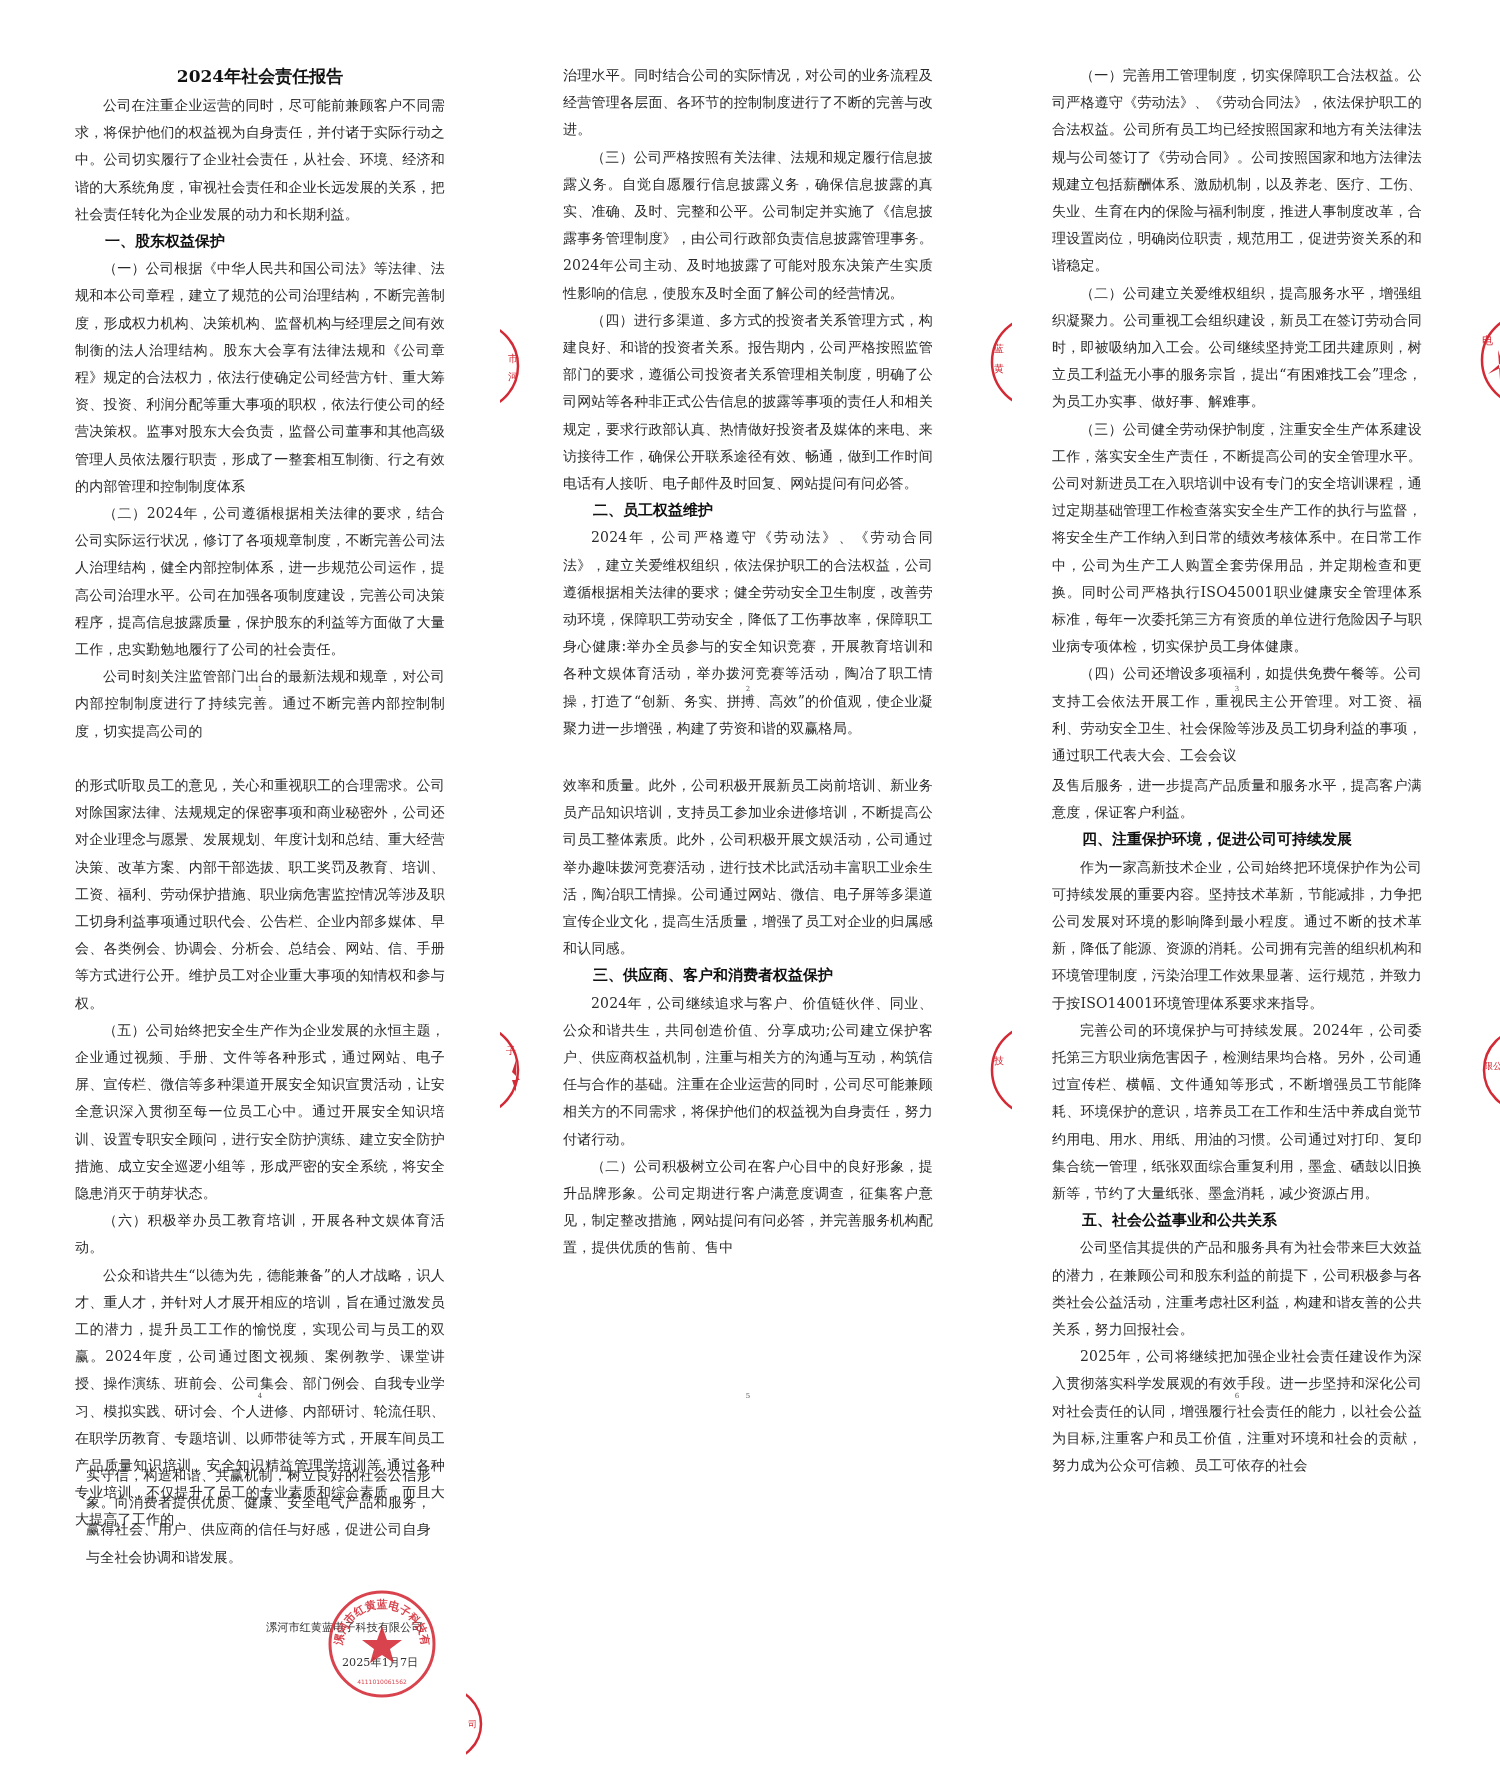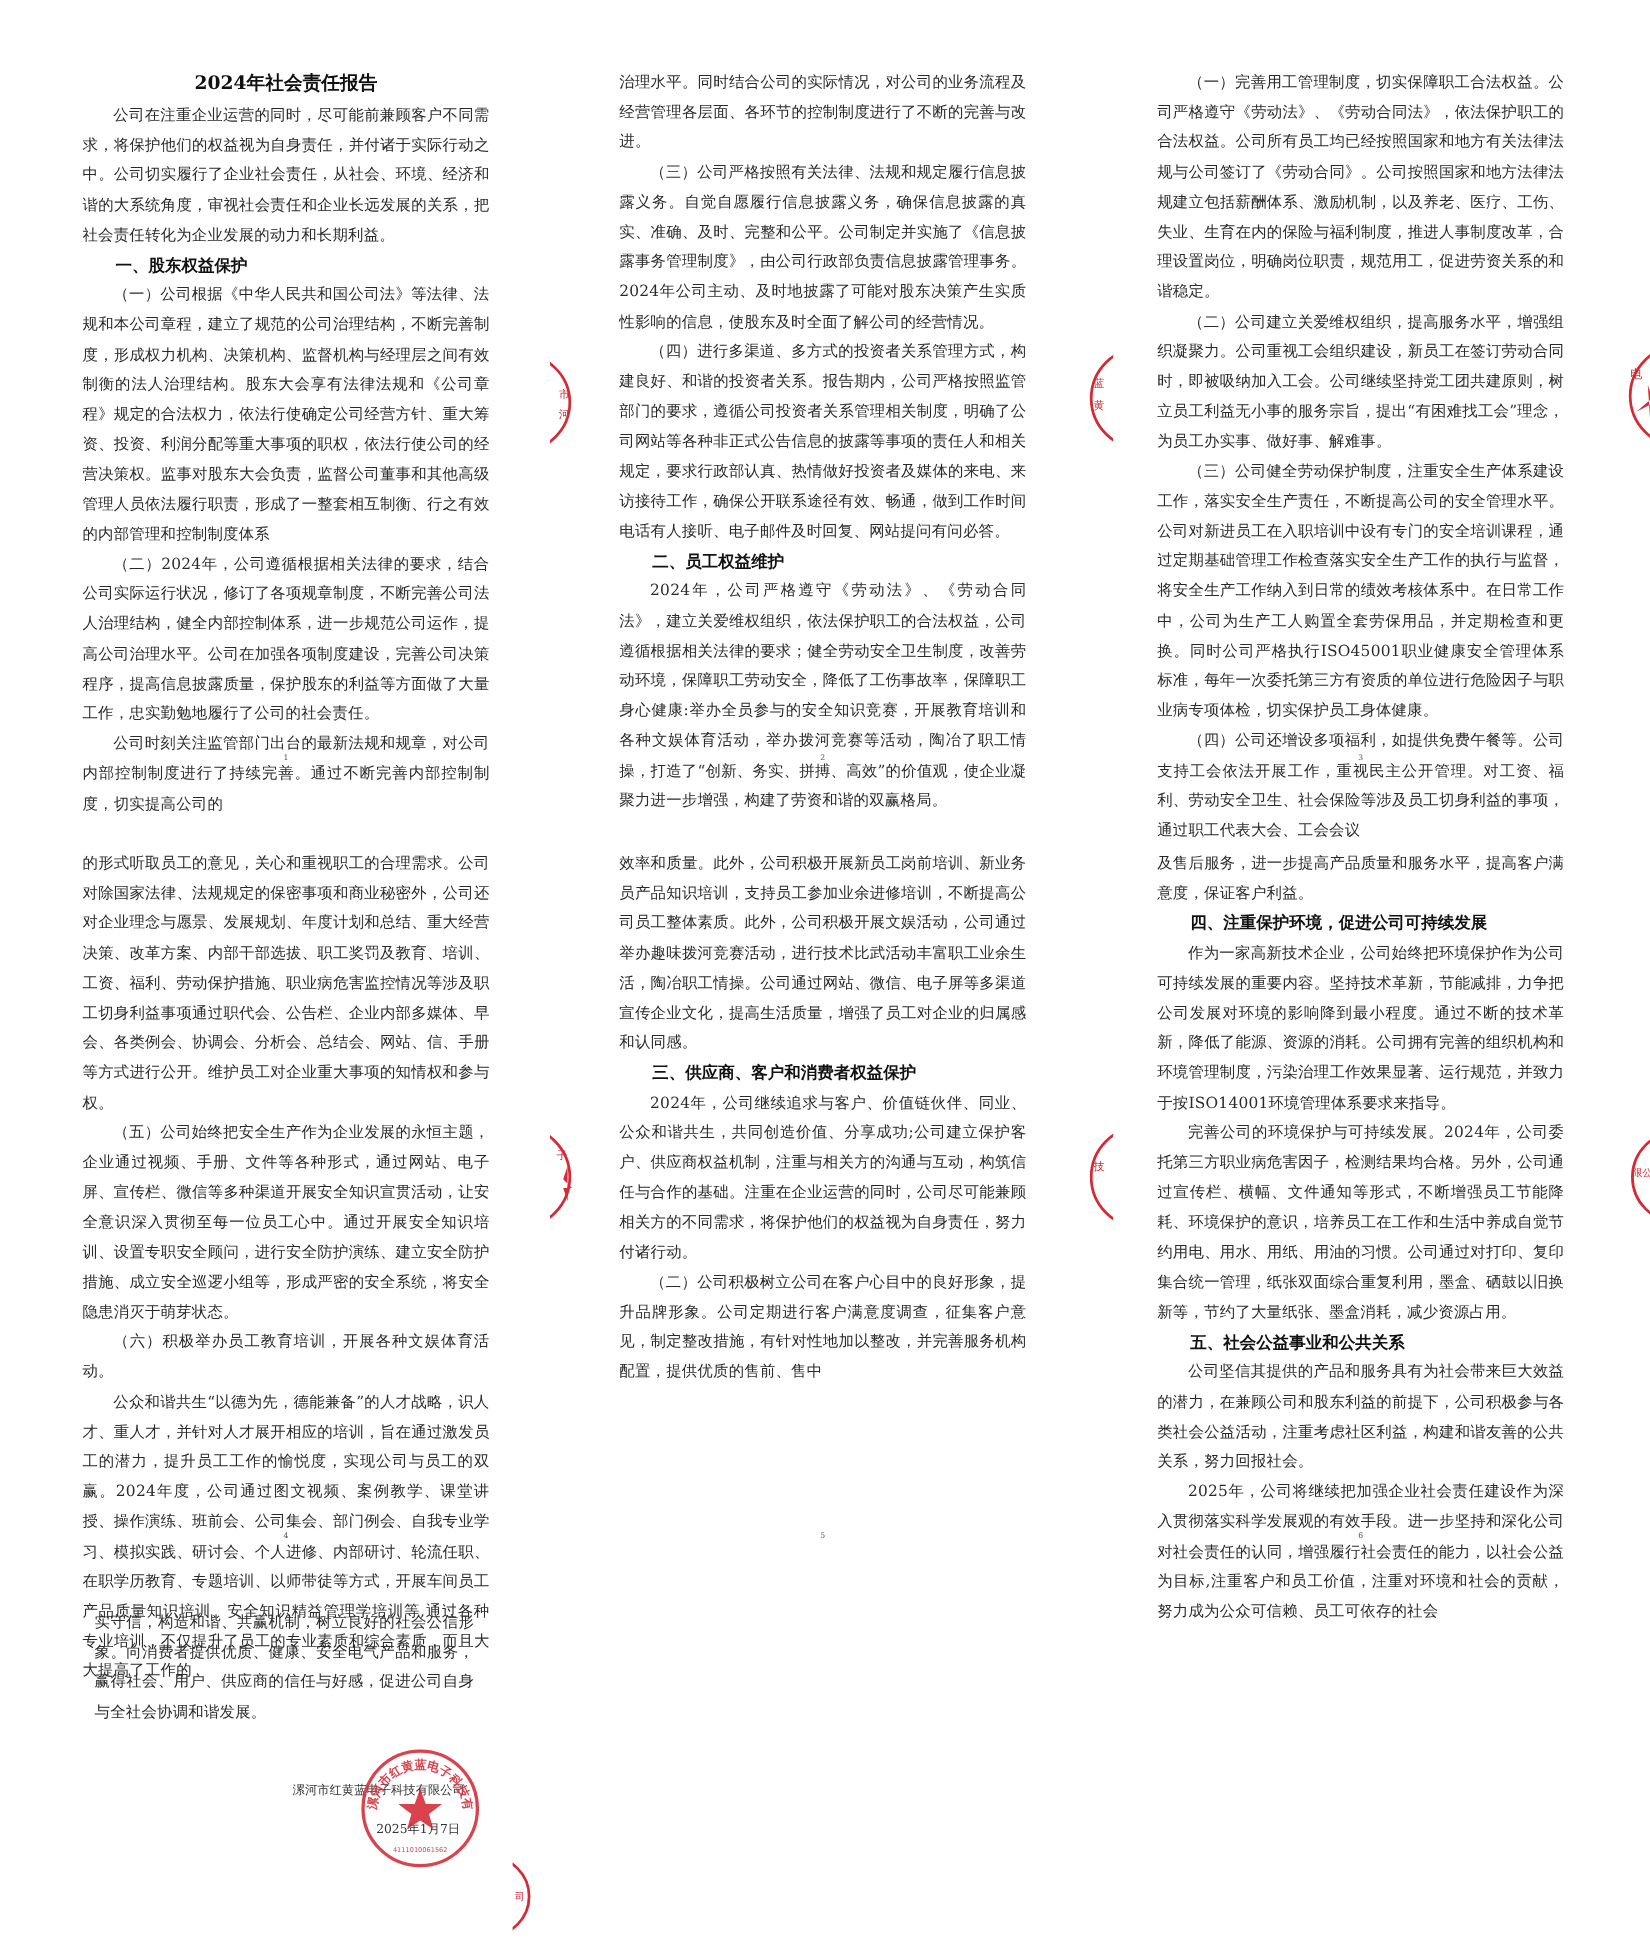--- a/index.html
+++ b/index.html
@@ -60,21 +60,21 @@
       <p class="para">公众和谐共生“以德为先，德能兼备”的人才战略，识人才、重人才，并针对人才展开相应的培训，旨在通过激发员工的潜力，提升员工工作的愉悦度，实现公司与员工的双赢。2024年度，公司通过图文视频、案例教学、课堂讲授、操作演练、班前会、公司集会、部门例会、自我专业学习、模拟实践、研讨会、个人进修、内部研讨、轮流任职、在职学历教育、专题培训、以师带徒等方式，开展车间员工产品质量知识培训、安全知识精益管理学培训等,通过各种专业培训，不仅提升了员工的专业素质和综合素质，而且大大提高了工作的</p>
     </div>
 </div>
 <div class="pnum" style="left:75px; top:1392px;">4</div>
 
 <div class="page" style="left:563px; top:772px;">
   <div>
       <p class="para noindent">效率和质量。此外，公司积极开展新员工岗前培训、新业务员产品知识培训，支持员工参加业余进修培训，不断提高公司员工整体素质。此外，公司积极开展文娱活动，公司通过举办趣味拨河竞赛活动，进行技术比武活动丰富职工业余生活，陶冶职工情操。公司通过网站、微信、电子屏等多渠道宣传企业文化，提高生活质量，增强了员工对企业的归属感和认同感。</p>
       <p class="heading">三、供应商、客户和消费者权益保护</p>
       <p class="para">2024年，公司继续追求与客户、价值链伙伴、同业、公众和谐共生，共同创造价值、分享成功;公司建立保护客户、供应商权益机制，注重与相关方的沟通与互动，构筑信任与合作的基础。注重在企业运营的同时，公司尽可能兼顾相关方的不同需求，将保护他们的权益视为自身责任，努力付诸行动。</p>
-      <p class="para">（二）公司积极树立公司在客户心目中的良好形象，提升品牌形象。公司定期进行客户满意度调查，征集客户意见，制定整改措施，有针对性地加以整改，并完善服务机构配置，提供优质的售前、售中</p>
+      <p class="para">（二）公司积极树立公司在客户心目中的良好形象，提升品牌形象。公司定期进行客户满意度调查，征集客户意见，制定整改措施，网站提问有问必答，并完善服务机构配置，提供优质的售前、售中</p>
     </div>
 </div>
 <div class="pnum" style="left:563px; top:1392px;">5</div>
 
 <div class="page" style="left:1052px; top:772px;">
   <div>
       <p class="para noindent">及售后服务，进一步提高产品质量和服务水平，提高客户满意度，保证客户利益。</p>
       <p class="heading">四、注重保护环境，促进公司可持续发展</p>
       <p class="para">作为一家高新技术企业，公司始终把环境保护作为公司可持续发展的重要内容。坚持技术革新，节能减排，力争把公司发展对环境的影响降到最小程度。通过不断的技术革新，降低了能源、资源的消耗。公司拥有完善的组织机构和环境管理制度，污染治理工作效果显著、运行规范，并致力于按ISO14001环境管理体系要求来指导。</p>
       <p class="para">完善公司的环境保护与可持续发展。2024年，公司委托第三方职业病危害因子，检测结果均合格。另外，公司通过宣传栏、横幅、文件通知等形式，不断增强员工节能降耗、环境保护的意识，培养员工在工作和生活中养成自觉节约用电、用水、用纸、用油的习惯。公司通过对打印、复印集合统一管理，纸张双面综合重复利用，墨盒、硒鼓以旧换新等，节约了大量纸张、墨盒消耗，减少资源占用。</p>

